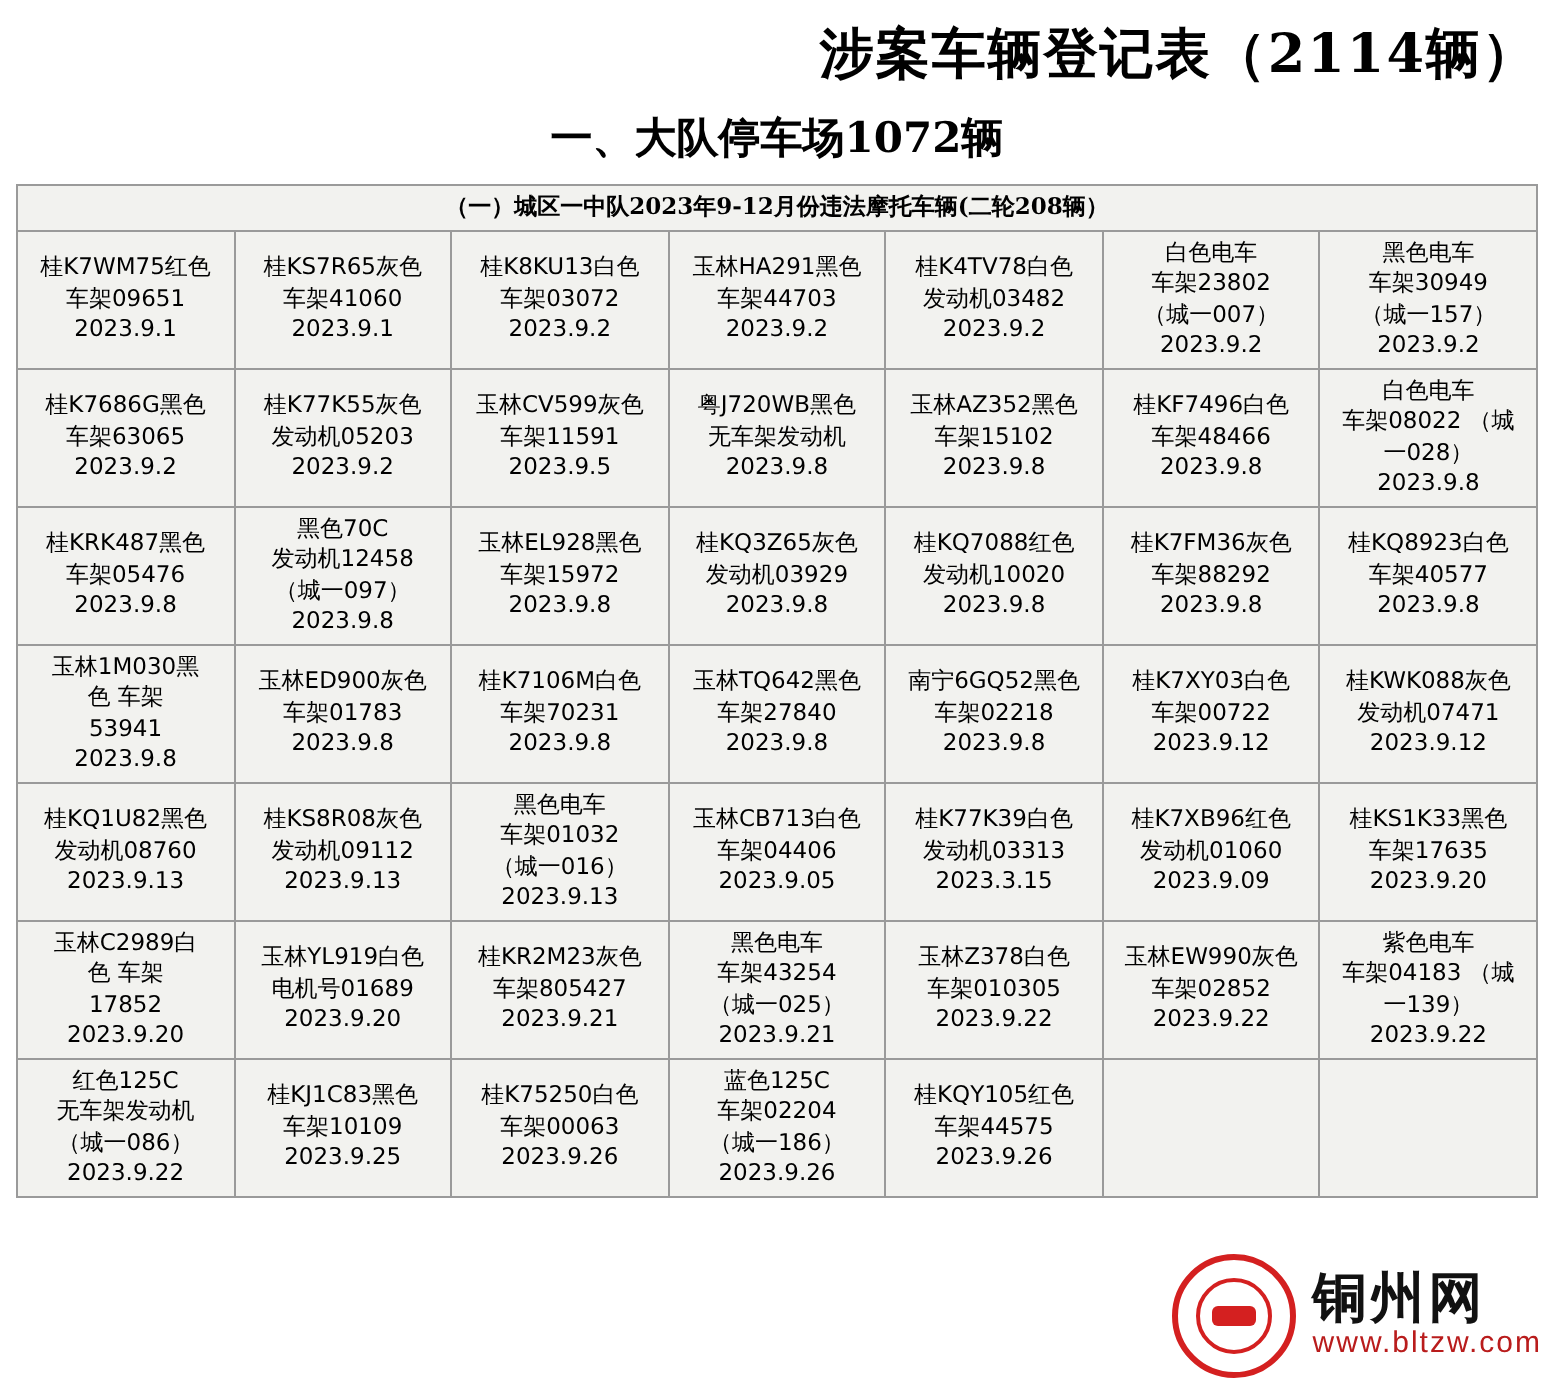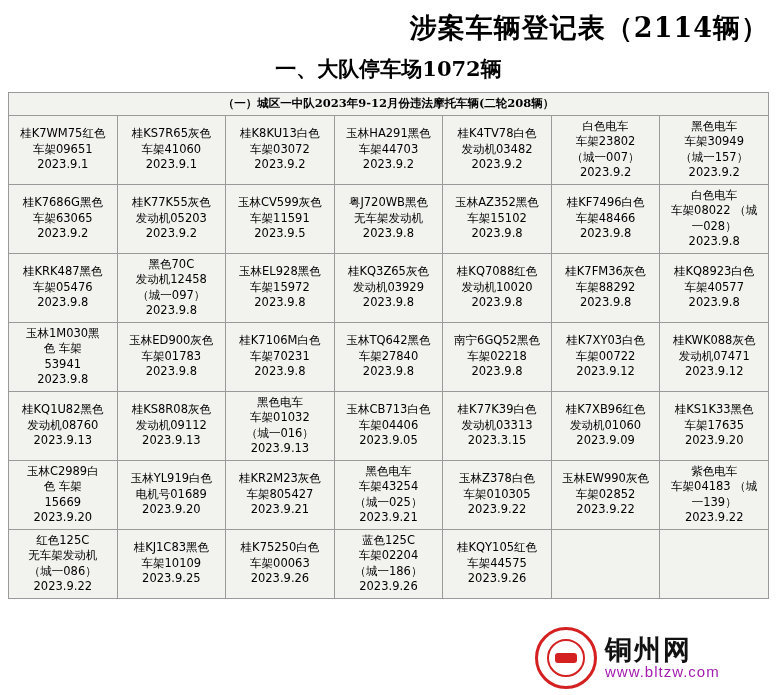--- a/index.html
+++ b/index.html
@@ -66,20 +66,21 @@
     position:absolute;
     right:6px;
     bottom:4px;
     width:240px;height:66px;
     background:#ffffff;
     display:flex;
     align-items:center;
     gap:8px;
     padding-left:4px;
     box-sizing:border-box;
+    justify-content:flex-end;
   }
   .wm-seal{
     width:56px;height:56px;
     border-radius:50%;
     border:3px solid #d42020;
     position:relative;
     flex:0 0 auto;
   }
   .wm-seal:before{
     content:"";
@@ -102,21 +103,21 @@
   .wm-text{line-height:1.05;}
   .wm-title{
     font-size:27px;
     font-weight:bold;
     color:#111;
     letter-spacing:2px;
     font-family:"DejaVu Serif","Liberation Serif",serif;
   }
   .wm-url{
     font-size:15px;
-    color:#a21caf;
+    color:#b91c1c;
     letter-spacing:1px;
     font-family:"Liberation Sans",sans-serif;
   }
 </style>
 </head>
 <body>
 
 <div class="page">
 
   <div class="title">涉案车辆登记表（2114辆）</div>
@@ -315,21 +316,21 @@
           <td>
             <span class="cellline">桂KS1K33黑色</span>
             <span class="cellline">车架17635</span>
             <span class="cellline">2023.9.20</span>
           </td>
         </tr>
         <tr>
           <td>
             <span class="cellline">玉林C2989白</span>
             <span class="cellline">色 车架</span>
-            <span class="cellline">15669</span>
+            <span class="cellline">17852</span>
             <span class="cellline">2023.9.20</span>
           </td>
           <td>
             <span class="cellline">玉林YL919白色</span>
             <span class="cellline">电机号01689</span>
             <span class="cellline">2023.9.20</span>
           </td>
           <td>
             <span class="cellline">桂KR2M23灰色</span>
             <span class="cellline">车架805427</span>

